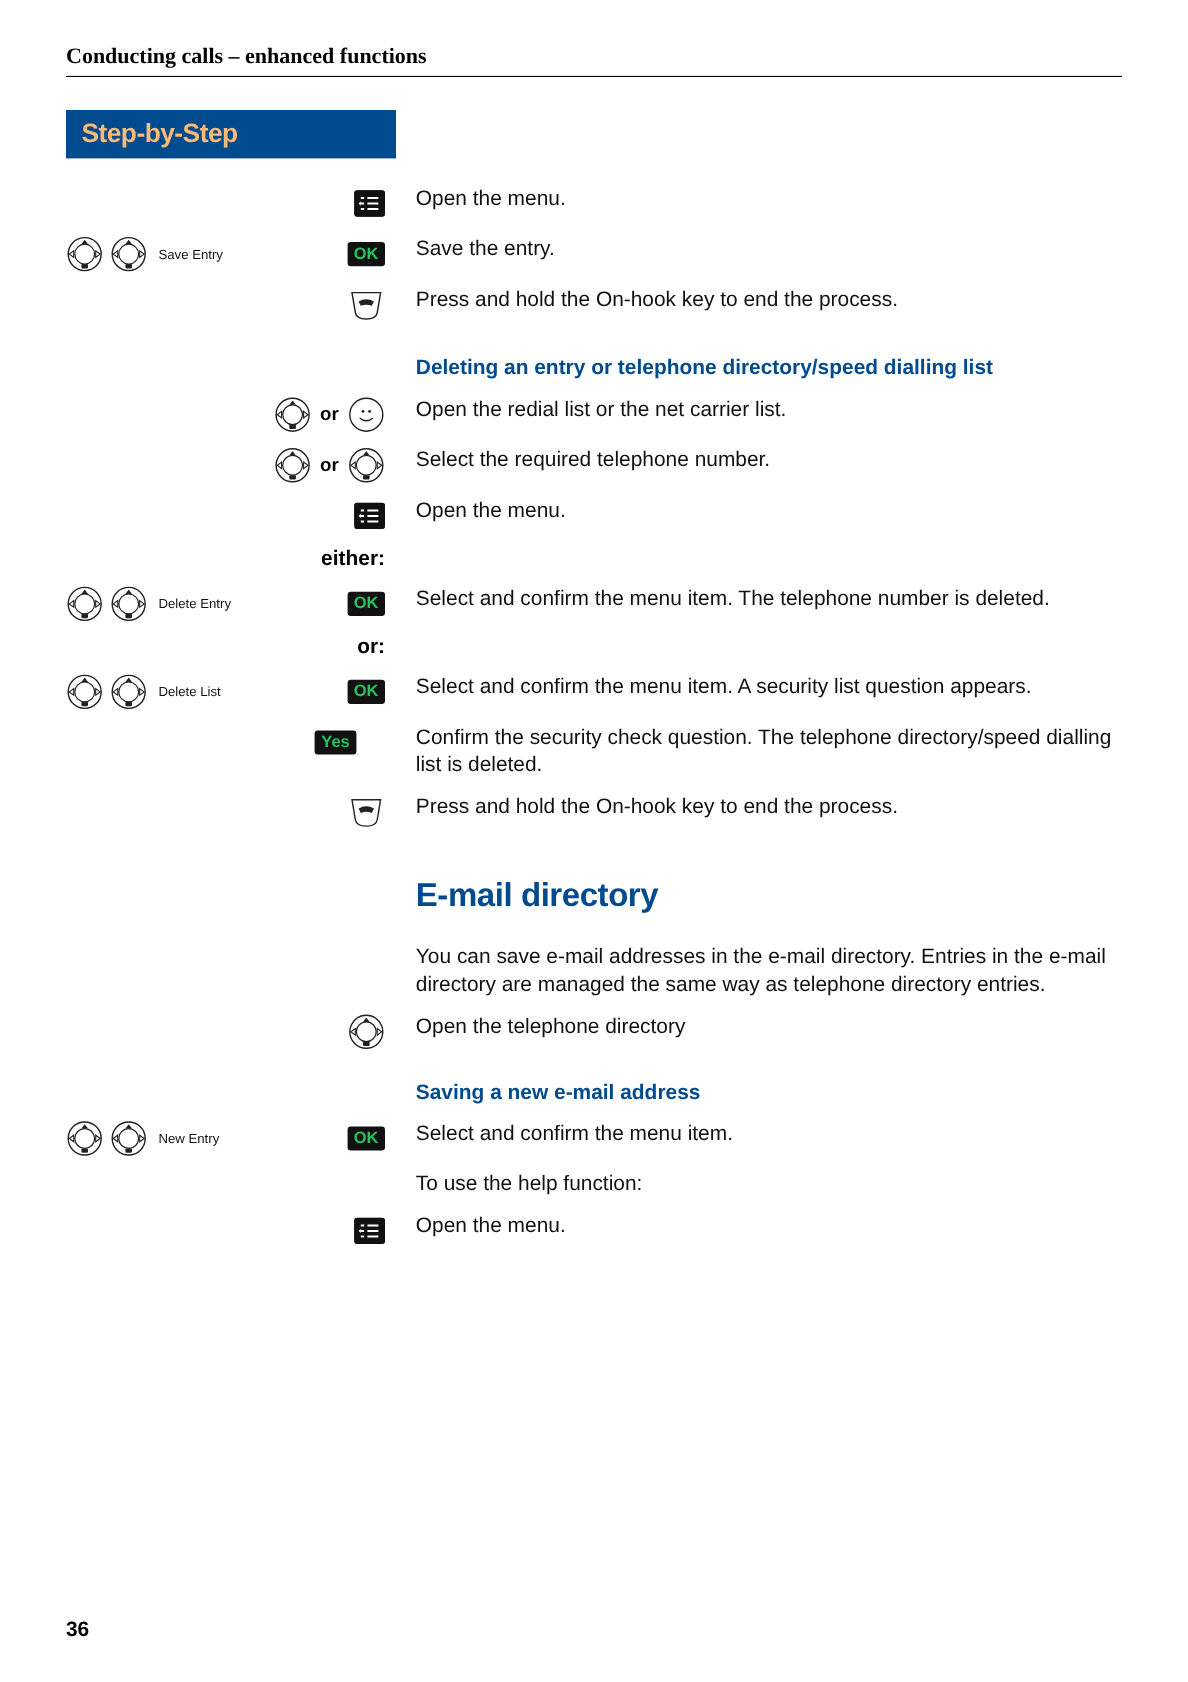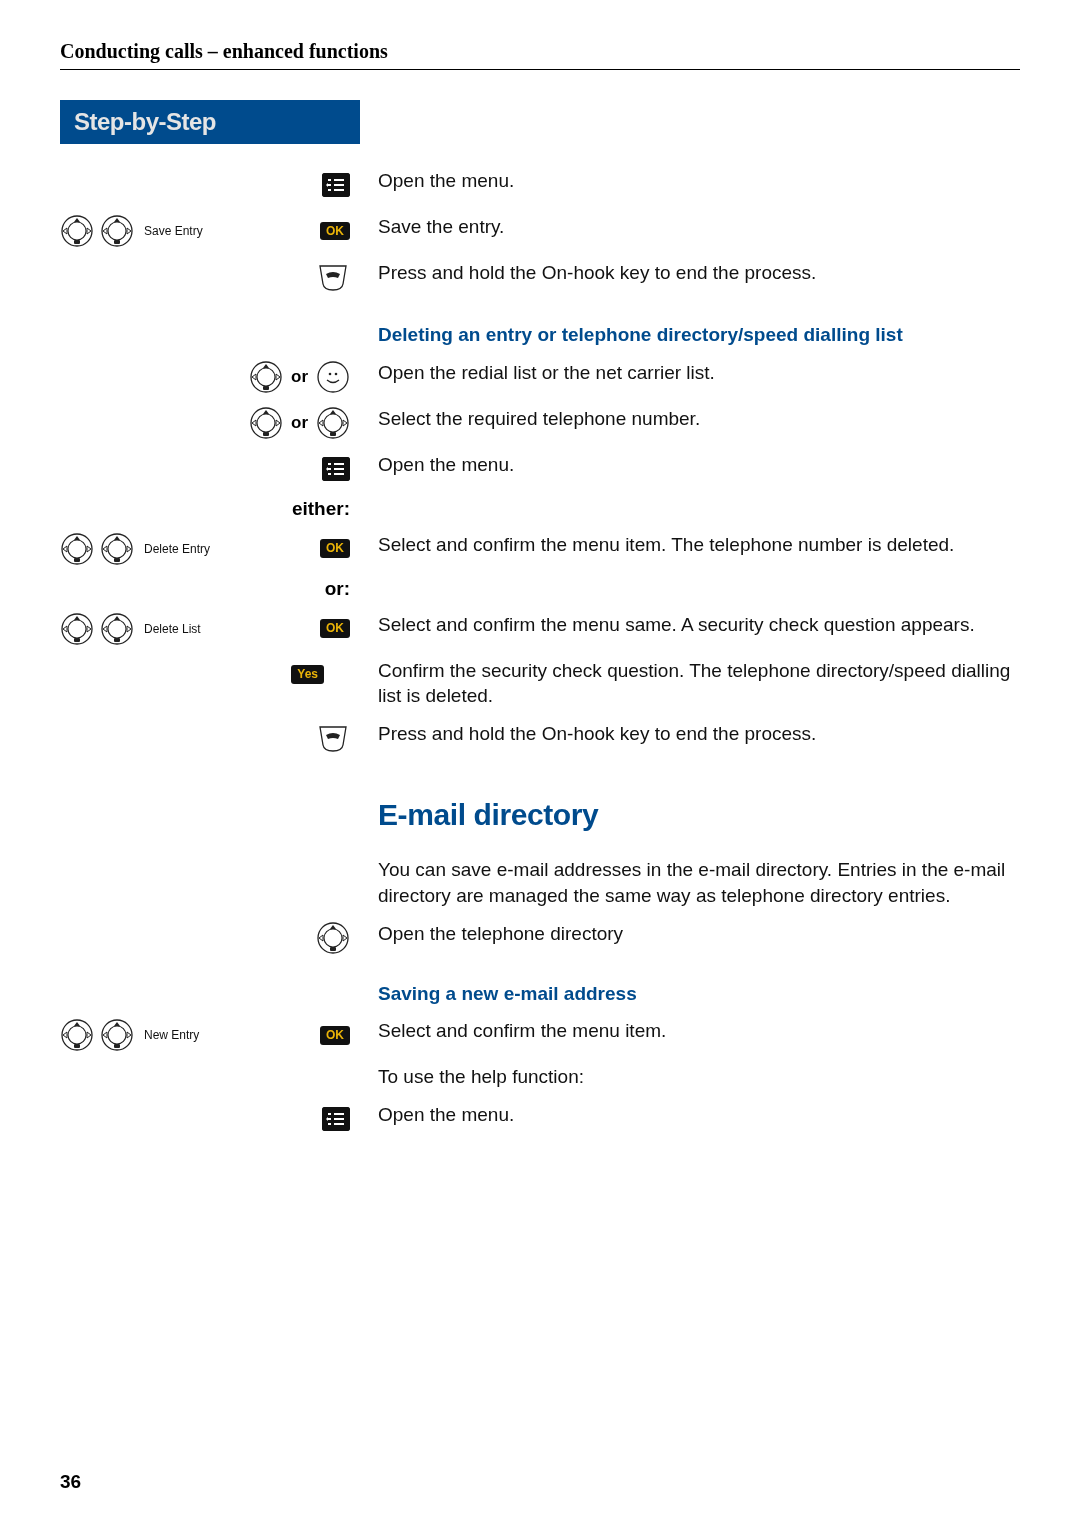--- a/index.html
+++ b/index.html
@@ -14,21 +14,21 @@
   .page-header {
     font-weight: bold;
     font-size: 20px;
     border-bottom: 1.5px solid #000;
     padding-bottom: 6px;
     margin-bottom: 30px;
     font-family: Liberation Serif, serif;
   }
   .steps-header {
     background: #004b8d;
-    color: #e5e5e5;
+    color: #fdba74;
     font-weight: bold;
     font-size: 24px;
     padding: 8px 14px;
     width: 300px;
     margin-bottom: 18px;
     font-family: "Arial Narrow", Arial, sans-serif;
     letter-spacing: -0.5px;
   }
   .content-table { width: 100%; border-collapse: collapse; }
   .content-table td { vertical-align: top; padding: 6px 0; }
@@ -42,22 +42,22 @@
     font-family: "Arial Narrow", Arial, sans-serif; letter-spacing: -0.4px;
   }
   .bold-option { font-weight: bold; font-size: 19px; }
   
   .icons-row { display: flex; align-items: center; justify-content: flex-end; gap: 6px; min-height: 34px;}
   .nav-icon { width: 34px; height: 34px; display:inline-block; }
   .sep { font-weight: bold; font-size: 17px; padding: 0 2px;}
   .menu-label { font-size: 12px; color:#111; padding: 0 4px;}
   
   .btn-dark {
-    display:inline-block; background:#111; color:#eab308; font-weight:bold;
-    font-size: 12px; padding: 2px 6px; border-radius:3px; line-height:1.2;
+    display:inline-block; background:#111; color:#22c55e; font-weight:bold;
+    font-size: 15px; padding: 2px 6px; border-radius:3px; line-height:1.2;
   }
   .menu-btn {
     display:inline-block; width:28px; height:24px; background:#111; border-radius:3px;
     position: relative; 
   }
   .menu-btn svg { width:28px; height:24px; }
   
   .hook-icon { width:34px; height:30px; display:inline-block; }
   
   .page-num { position:absolute; bottom:36px; left:60px; font-weight:bold; font-size:19px;}
@@ -222,21 +222,21 @@
                 <use href="#nav-full"></use>
               </svg></span>
         <span class="nav-icon"><svg viewBox="0 0 34 34">
                 <use href="#nav-full"></use>
               </svg></span>
         <span class="menu-label">Delete List</span>
         <span style="flex:1"></span>
         <span class="btn-dark">OK</span>
       </span>
     </td>
-    <td class="col-right">Select and confirm the menu same. A security check question appears.</td>
+    <td class="col-right">Select and confirm the menu item. A security list question appears.</td>
   </tr>
 
   <tr>
     <td class="col-left">
       <span class="icons-row">
         <span class="btn-dark">Yes</span>
         <span style="width:20px"></span>
       </span>
     </td>
     <td class="col-right">Confirm the security check question. The telephone directory/speed dialling list is deleted.</td>

